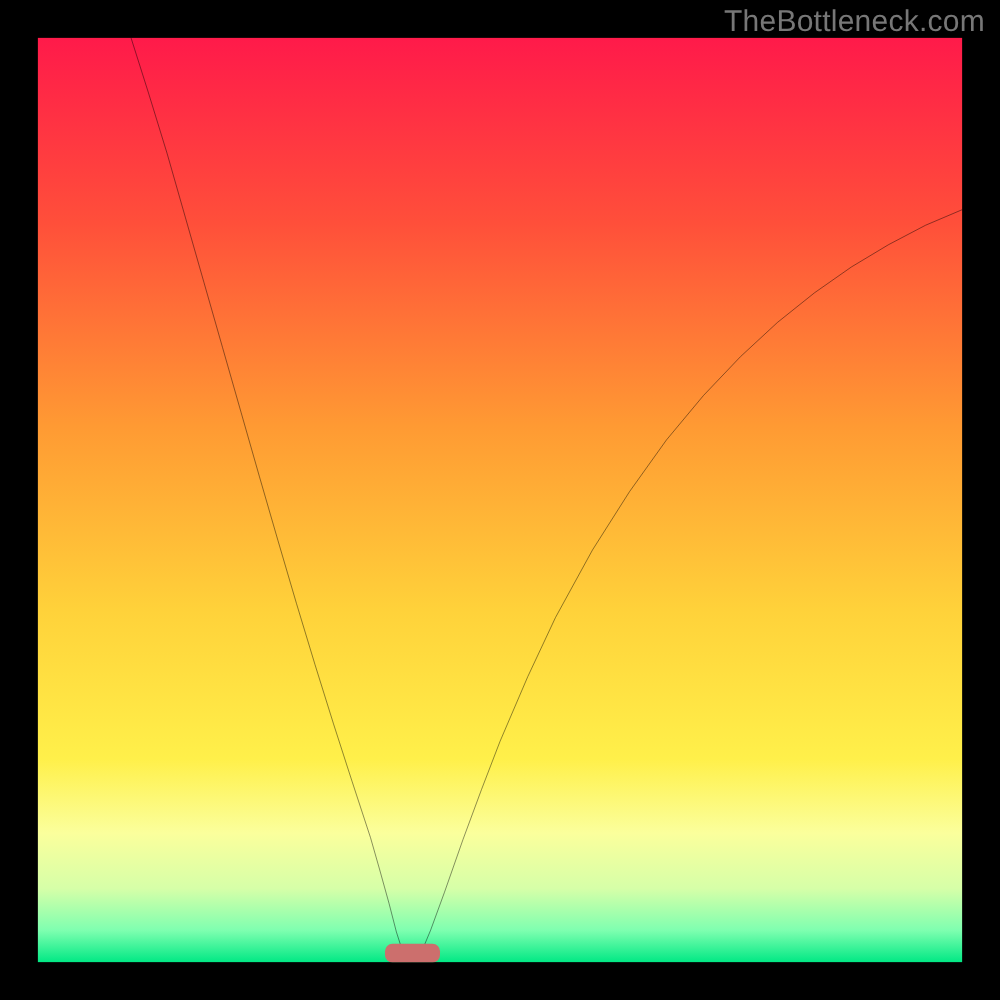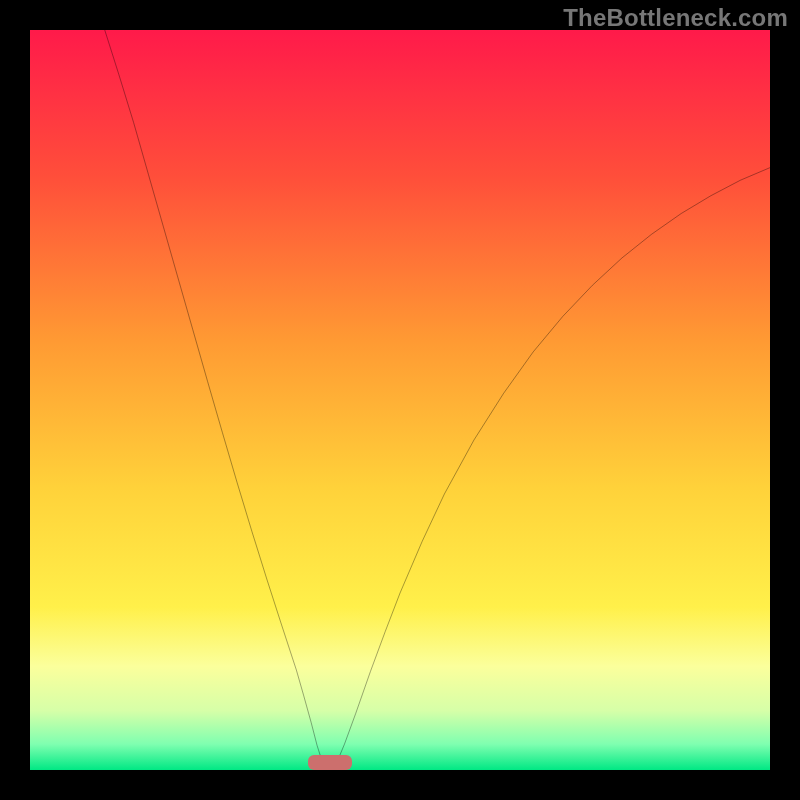--- a/index.html
+++ b/index.html
@@ -33,21 +33,21 @@
     position: absolute;
     inset: 0;
   }
   .watermark {
     position: absolute;
     top: 4px;
     right: 12px;
     color: #777;
     font-size: 24px;
     letter-spacing: 0.2px;
-    font-weight: 700;
+    font-weight: 400;
     user-select: none;
   }
   .target-rect {
     position: absolute;
     background: #cc6f6d;
     border-radius: 6px;
   }
 </style>
 </head>
 <body>

